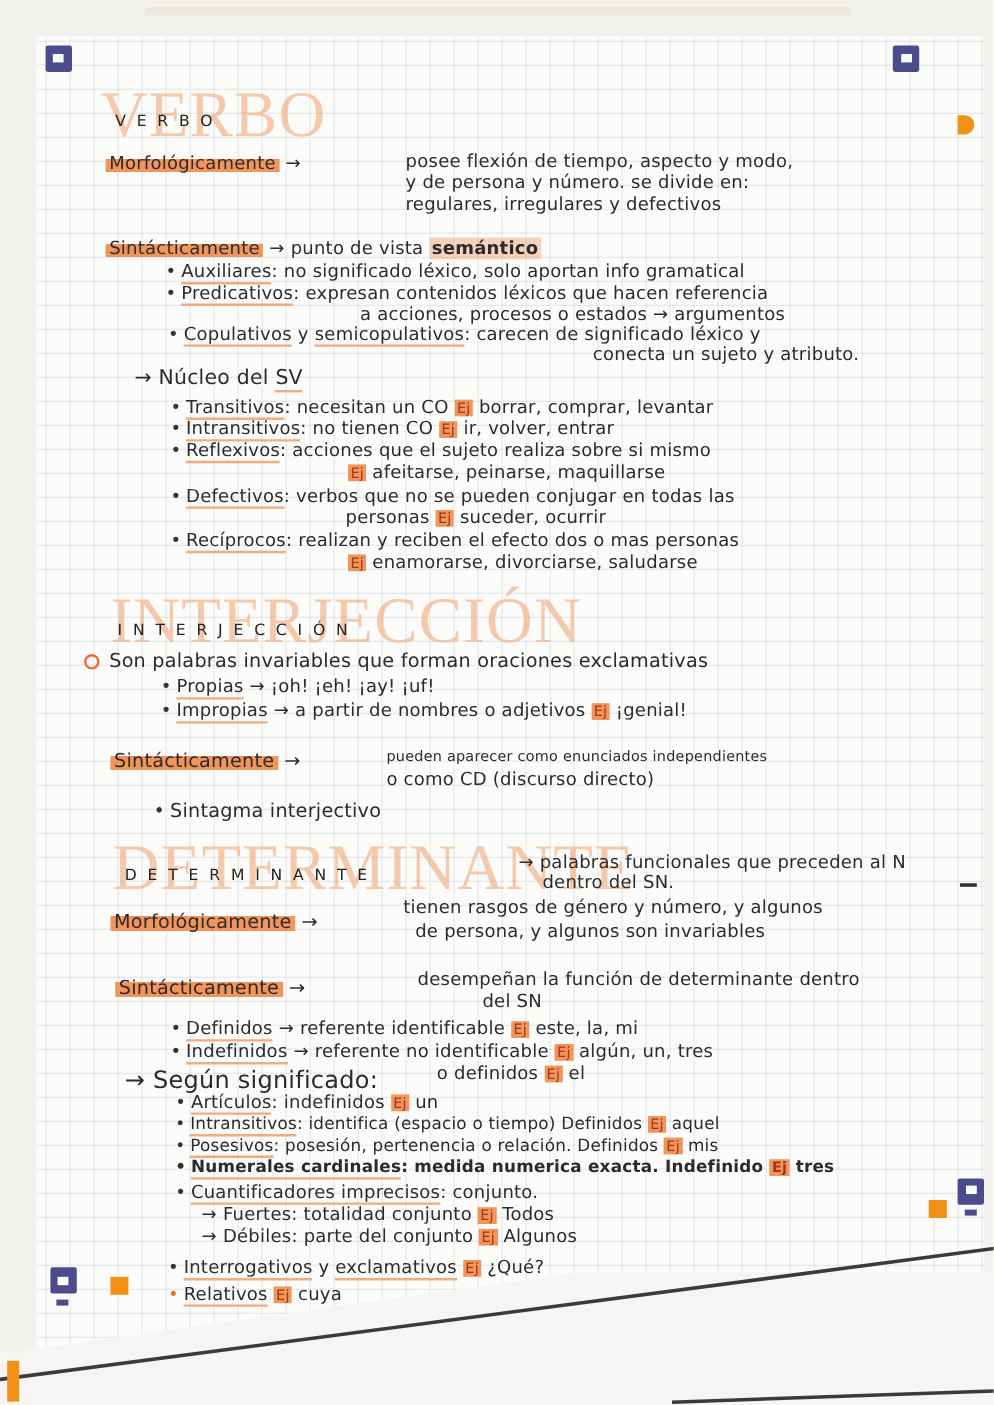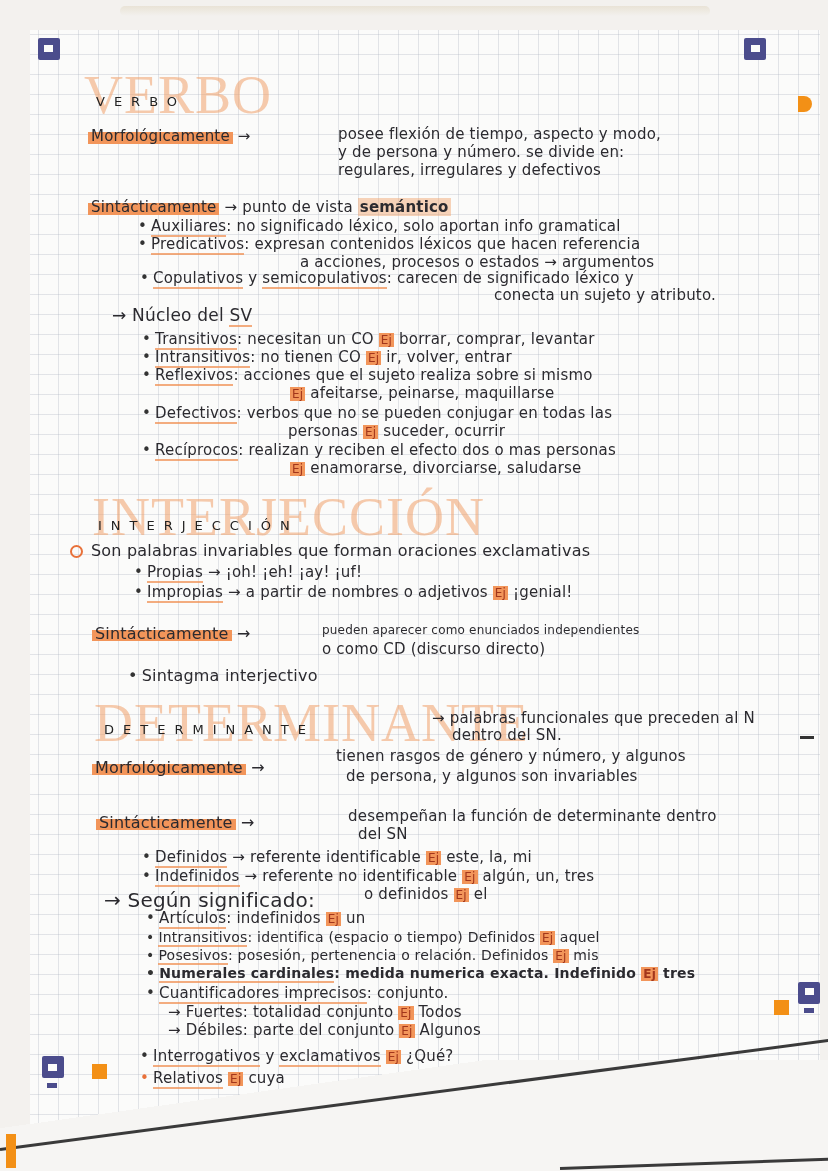--- a/index.html
+++ b/index.html
@@ -180,21 +180,21 @@
   <span>→</span>
 </div>
 <div class="txt" style="left:336px;top:748px;">tienen rasgos de género y número, y algunos</div>
 <div class="txt" style="left:346px;top:768px;">de persona, y algunos son invariables</div>
 
 <div class="txt" style="left:96px;top:815px;font-size:16px;">
   <span class="hl">Sintácticamente</span>
   <span>→</span>
 </div>
 <div class="txt" style="left:330px;top:808px;margin-left:18px;">desempeñan la función de determinante dentro</div>
-<div class="txt" style="left:358px;top:826px;">del SN</div>
+<div class="txt" style="left:358px;top:826px;padding-left:44px;">del SN</div>
 
 <div class="txt" style="left:142px;top:849px;">
   <span class="bul">•</span><span class="ul">Definidos</span>
   <span>→</span>
   <span>referente identificable</span>
   <span class="ej">Ej</span>
   <span>este, la, mi</span>
 </div>
 <div class="txt" style="left:142px;top:868px;">
   <span class="bul">•</span><span class="ul">Indefinidos</span>

